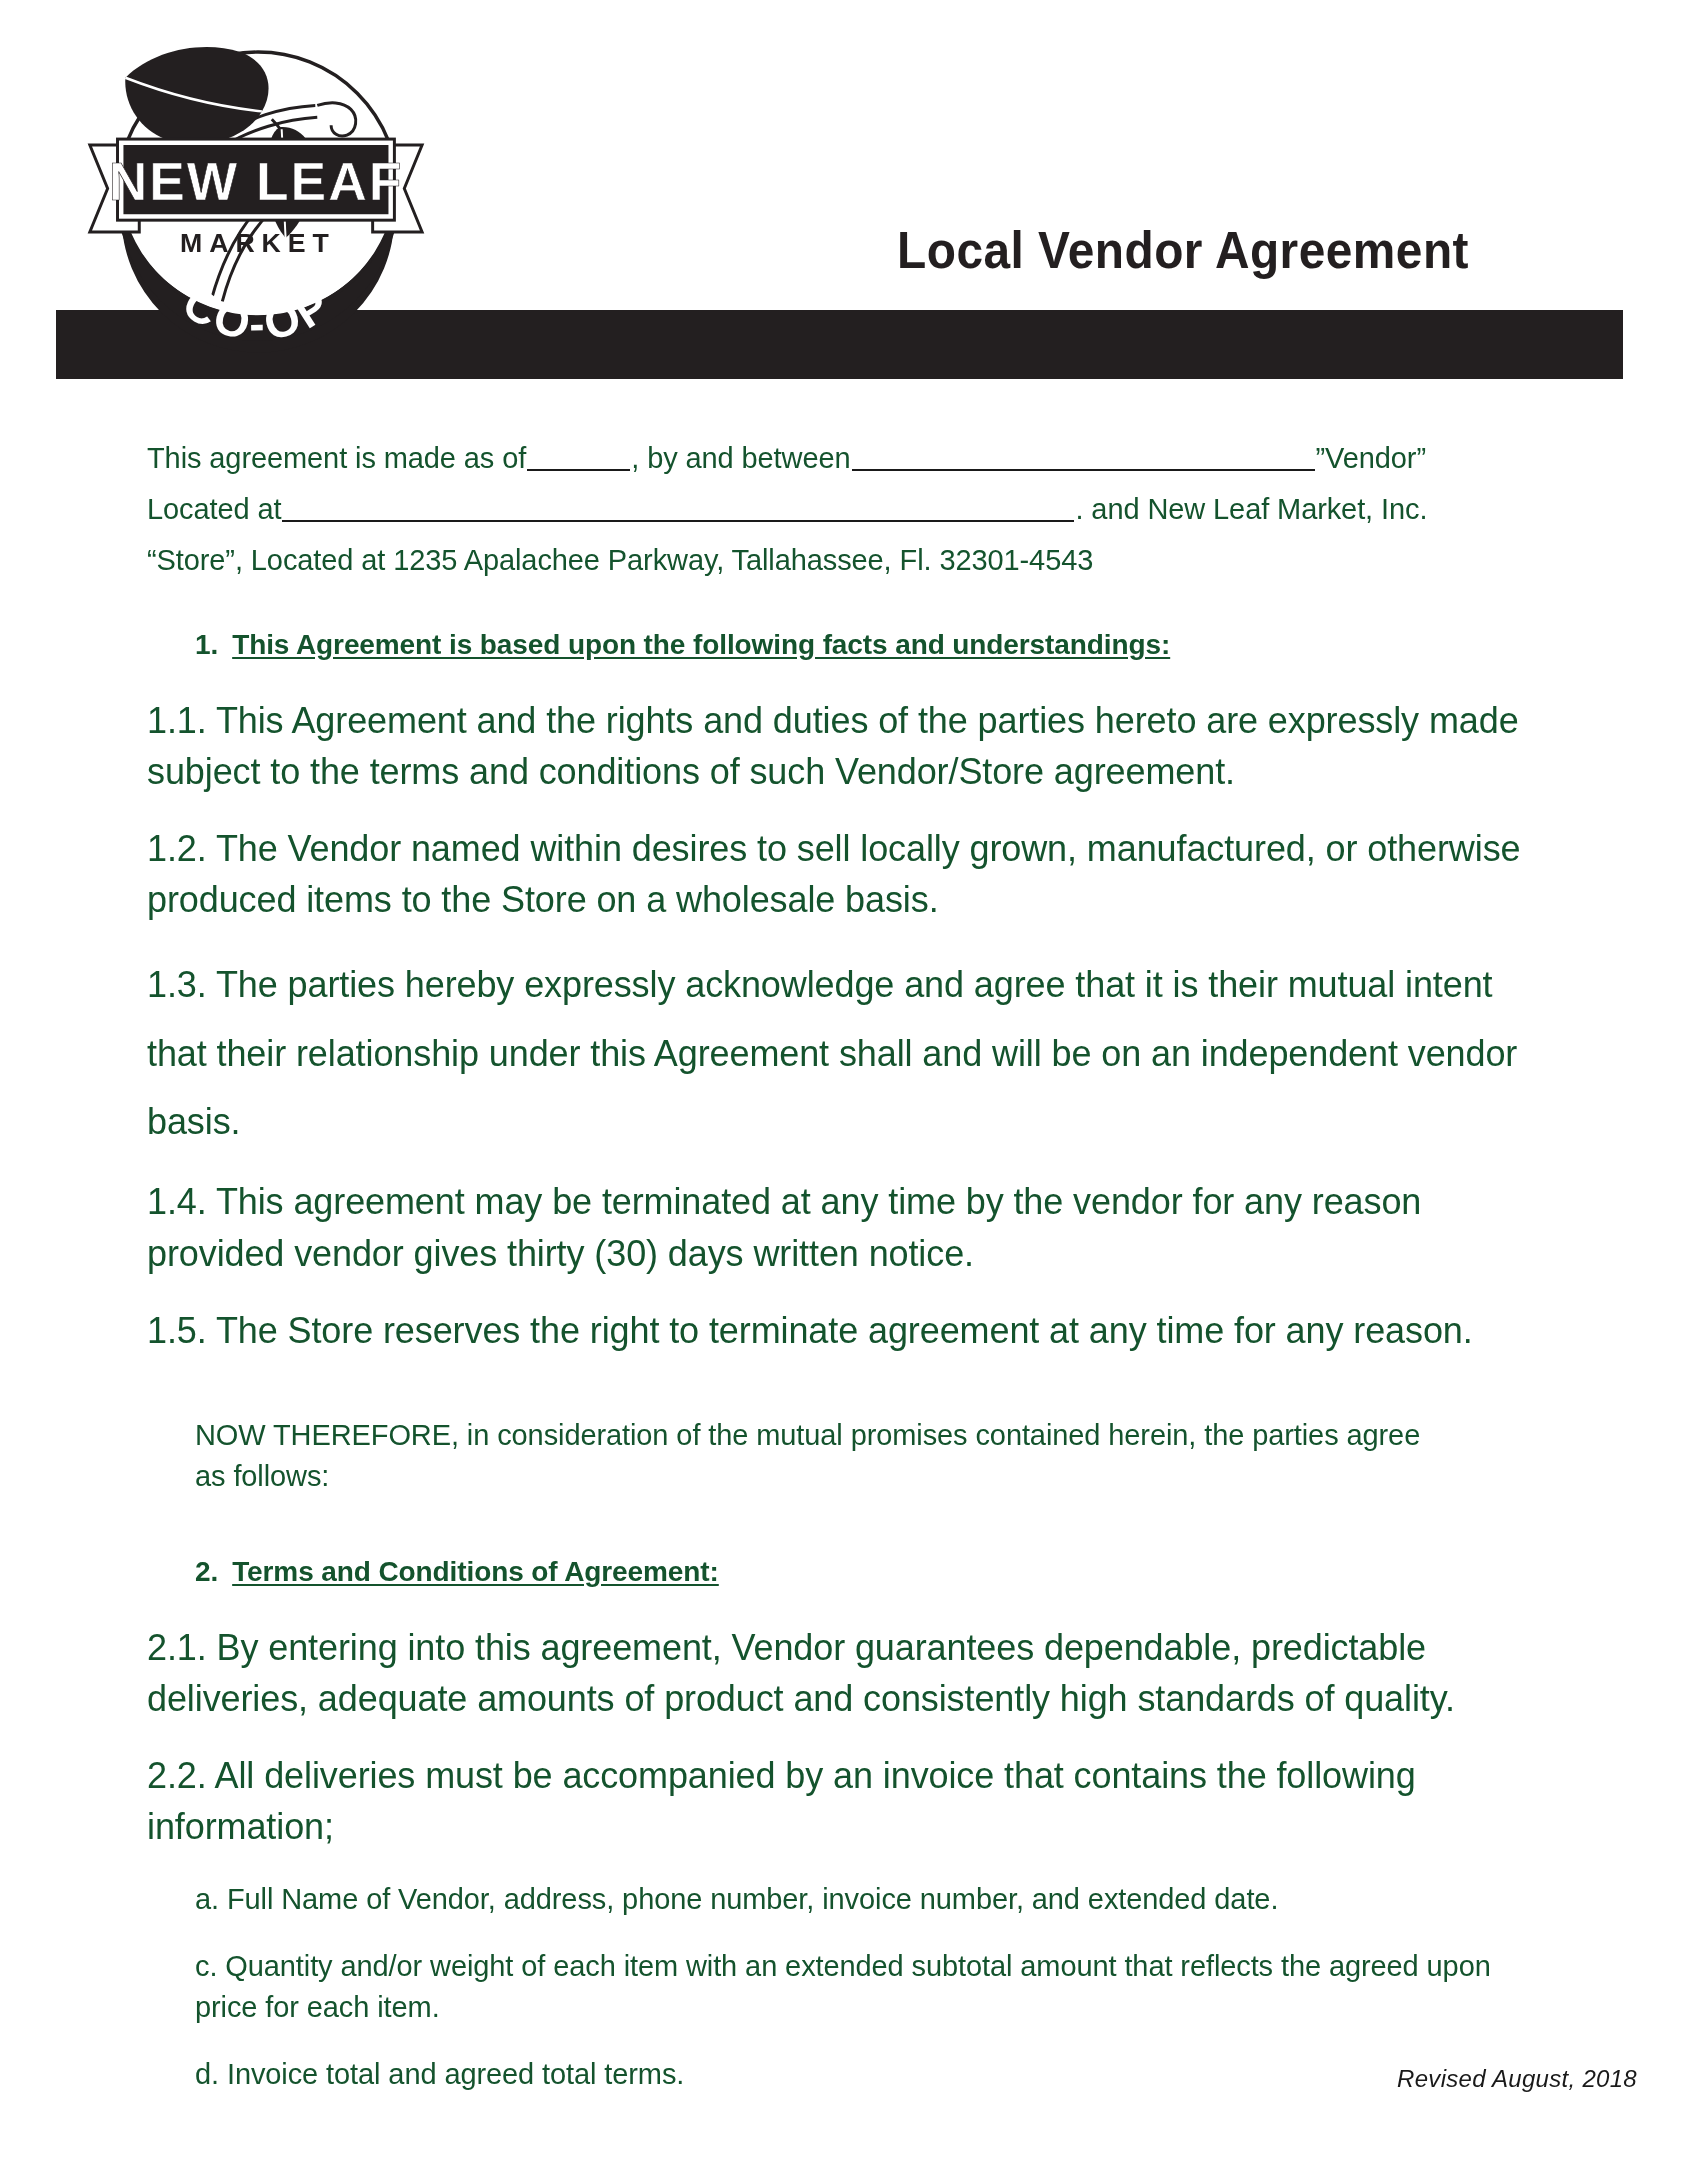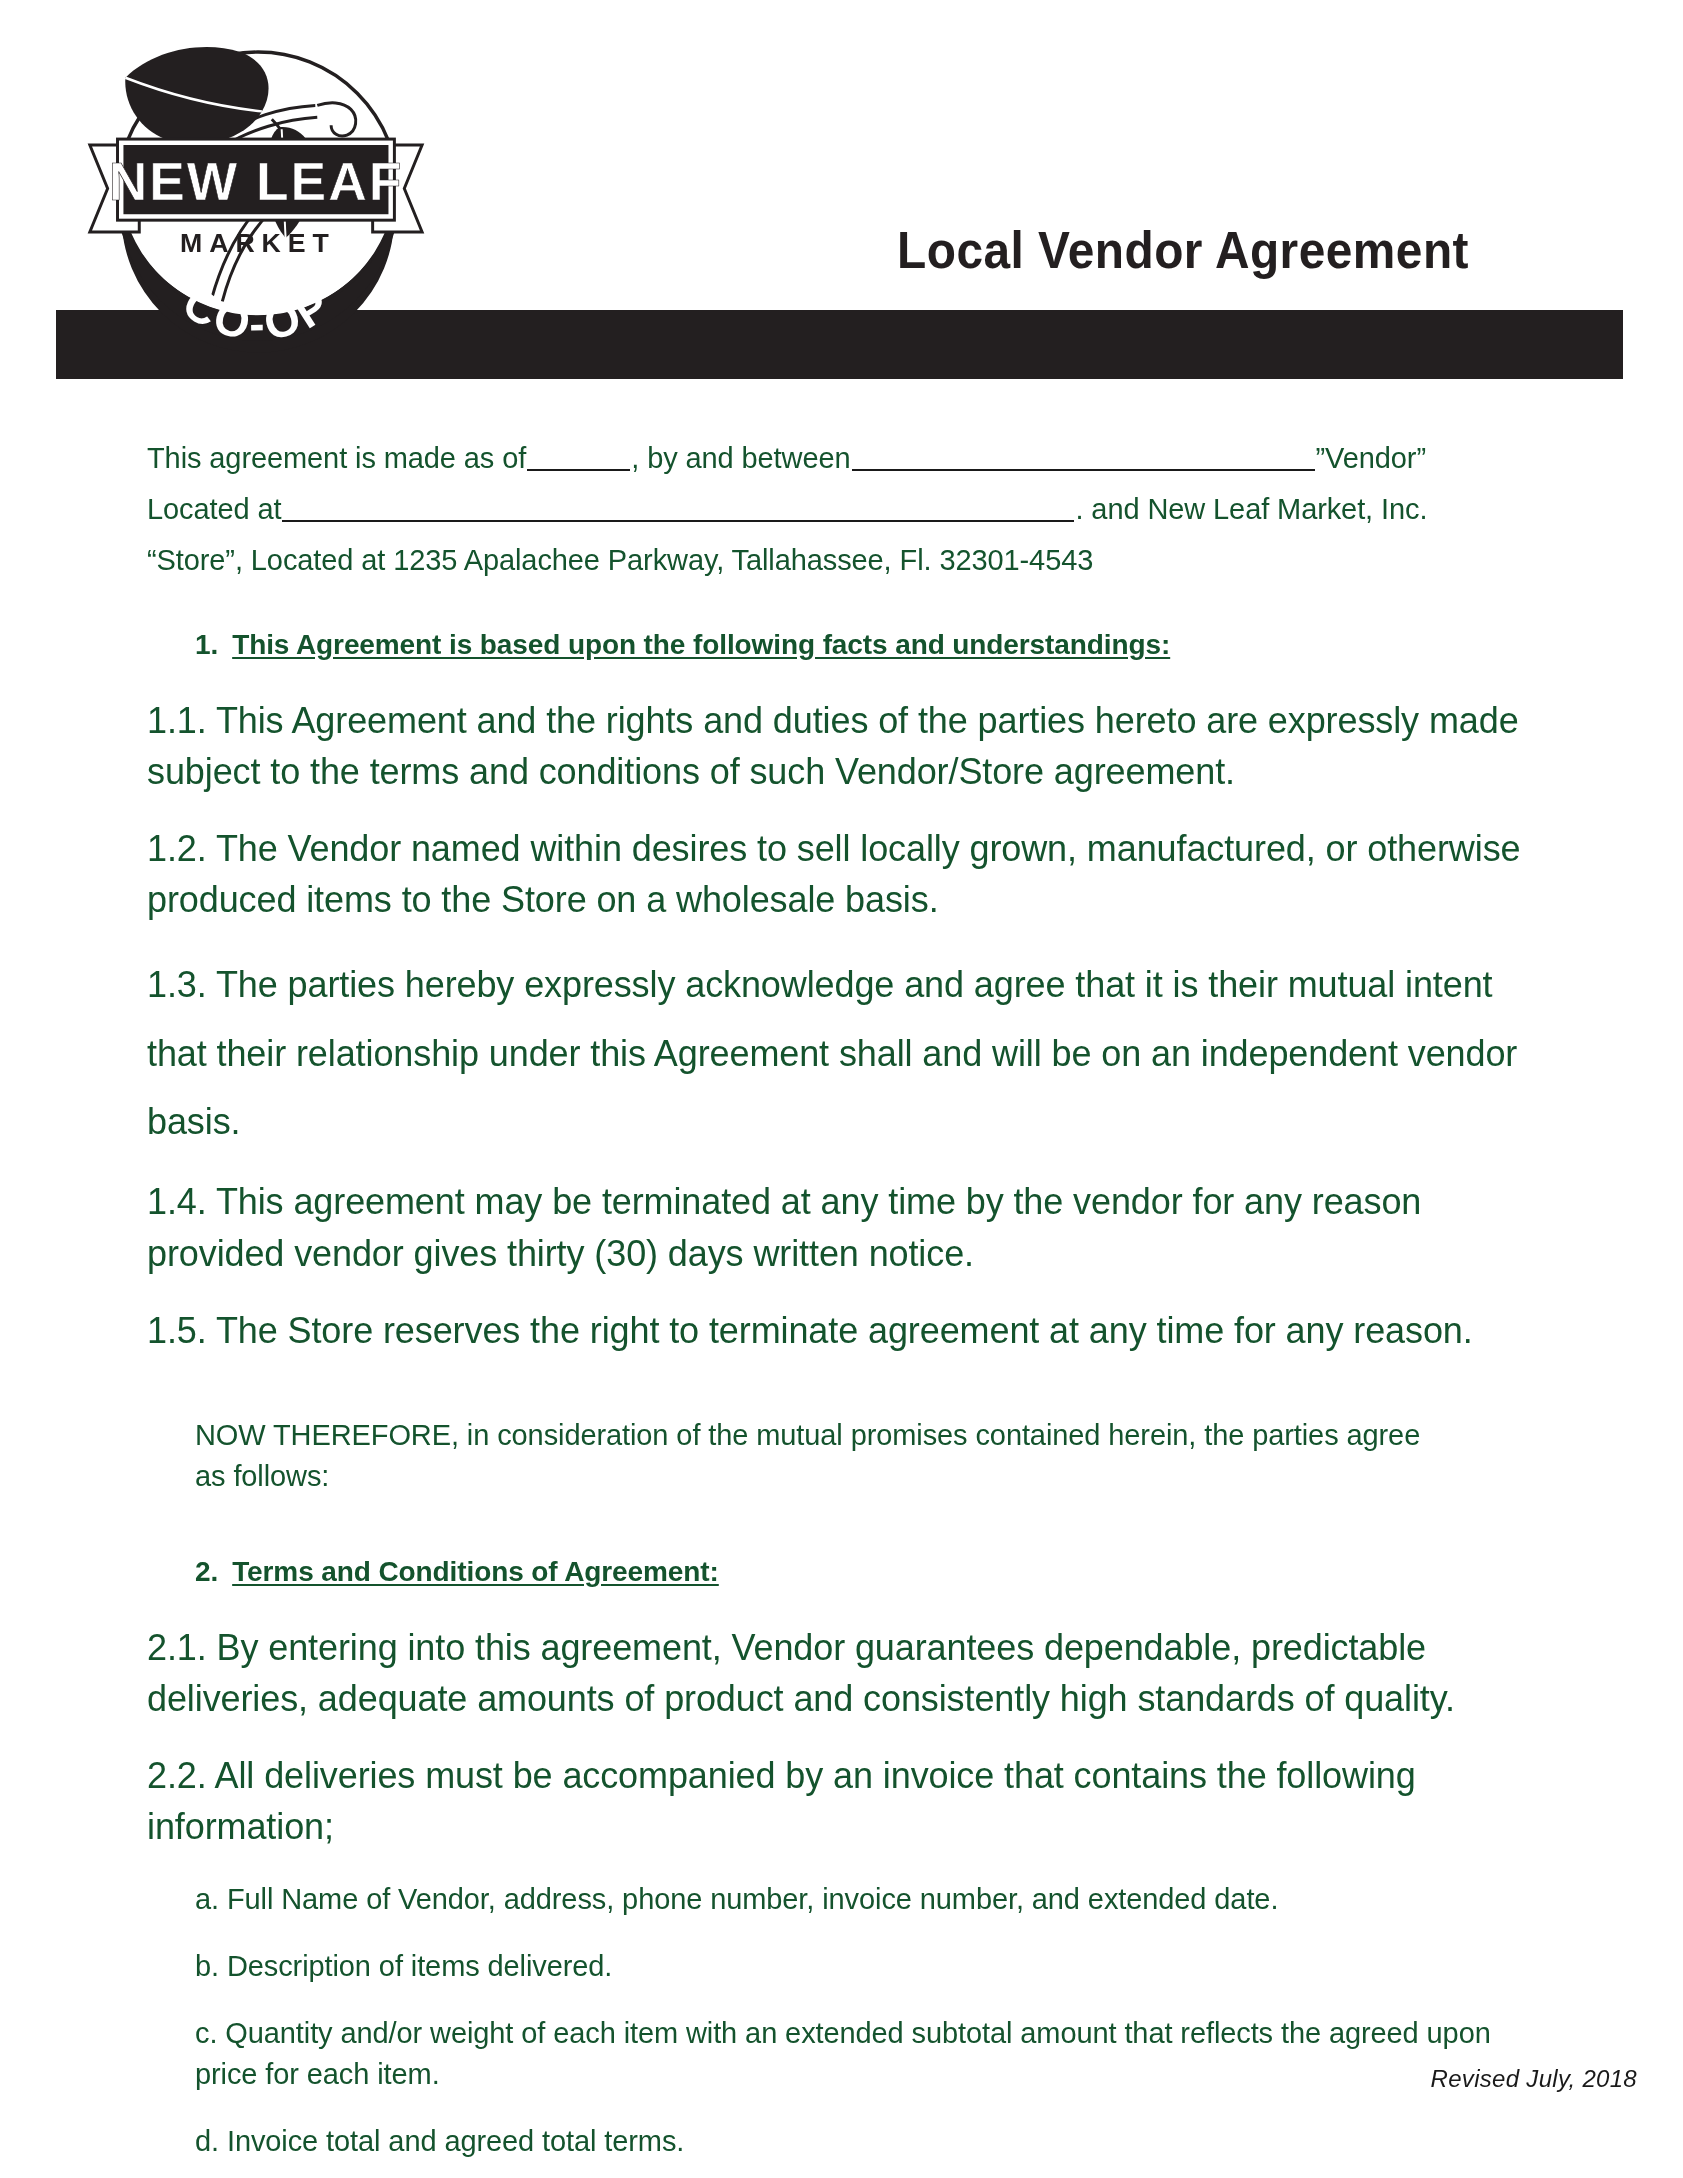--- a/index.html
+++ b/index.html
@@ -235,21 +235,20 @@
     <p class="nowtherefore">NOW THEREFORE, in consideration of the mutual promises contained herein, the parties agree as follows:</p>
 
     <p class="heading section-gap-top">
       <span class="num">2.</span><span class="htext">Terms and Conditions of Agreement:</span>
     </p>
 
     <p class="para">2.1. By entering into this agreement, Vendor guarantees dependable, predictable deliveries, adequate amounts of product and consistently high standards of quality.</p>
     <p class="para">2.2. All deliveries must be accompanied by an invoice that contains the following information;</p>
 
     <p class="subitem">a. Full Name of Vendor, address, phone number, invoice number, and extended date.</p>
-    <p class="subitem">b. Description of items delivered.</p>
     <p class="subitem">c. Quantity and/or weight of each item with an extended subtotal amount that reflects the agreed upon price for each item.</p>
     <p class="subitem">d. Invoice total and agreed total terms.</p>
   </div>
 
-  <div class="footer">Revised July, 2018</div>
+  <div class="footer">Revised August, 2018</div>
 
 </div>
 
 
 </body></html>

